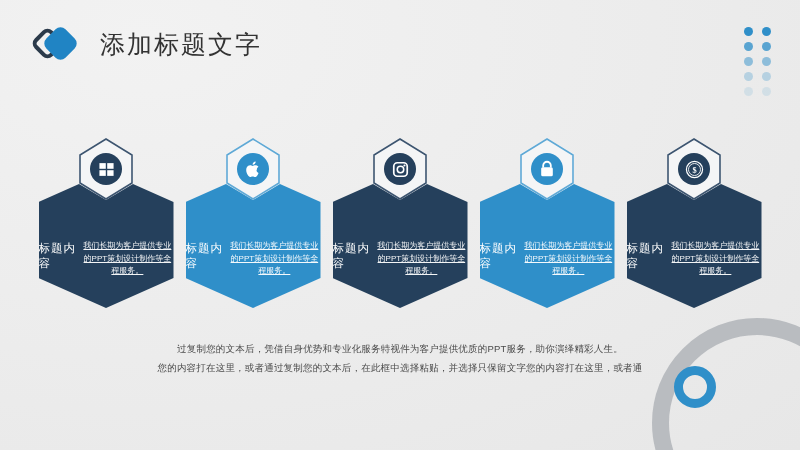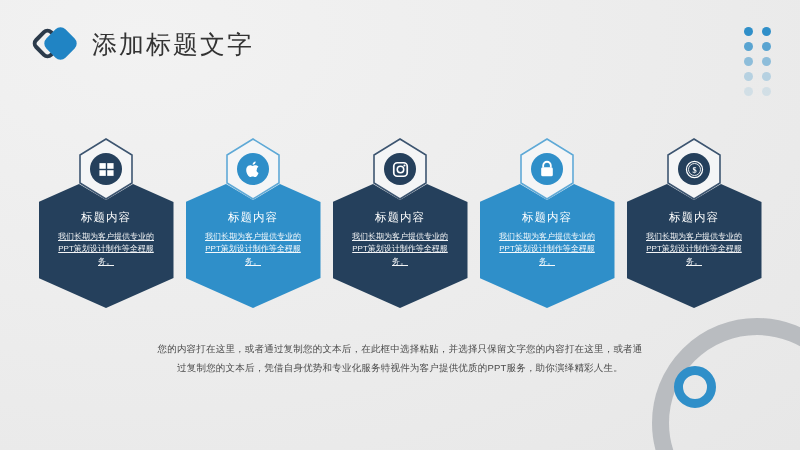--- a/index.html
+++ b/index.html
@@ -51,21 +51,21 @@
     border:4px solid #2b3a4a;border-radius:7px;
     transform:rotate(45deg);box-sizing:border-box;
   }
   .logo .sq-blue{
     position:absolute;left:15px;top:6px;width:27px;height:27px;
     background:#2084c4;border-radius:7px;
     transform:rotate(45deg);
   }
   .title{
     font-size:25px;color:#333;letter-spacing:2px;
-    margin-left:12px;white-space:nowrap;font-family:Liberation Serif, serif;
+    margin-left:20px;white-space:nowrap;font-family:Liberation Serif, serif;
   }
 
   
   .hex-row{
     position:absolute;top:138px;left:0;width:800px;
     display:flex;justify-content:center;gap:12px;
   }
   .card{position:relative;width:135px;height:170px;}
 
   
@@ -85,21 +85,21 @@
     width:32px;height:32px;border-radius:50%;
     display:flex;align-items:center;justify-content:center;
   }
   .circ svg{display:block;}
 
   
   .body-hex{
     position:absolute;top:34px;left:0;width:135px;height:136px;
     -webkit-clip-path:polygon(50% 0%,100% 22%,100% 78%,50% 100%,0% 78%,0% 22%);
     clip-path:polygon(50% 0%,100% 22%,100% 78%,50% 100%,0% 78%,0% 22%);
-    display:flex;flex-direction:column;align-items:center;
+    display:flex;flex-direction:row;align-items:center;
     padding-top:38px;box-sizing:border-box;
   }
   .card-title{
     font-size:11.5px;color:#fff;letter-spacing:1px;margin-bottom:6px;
   }
   .card-desc{
     font-size:8px;color:#ffffff;line-height:1.55;text-align:center;
     width:108px;opacity:.95;text-decoration:underline;
   }
 
@@ -235,17 +235,17 @@
           </div>
         </div>
         <div class="body-hex" style="background:#25405c">
           <div class="card-title">标题内容</div>
           <div class="card-desc">我们长期为客户提供专业的PPT策划设计制作等全程服务。</div>
         </div>
       </div>
     </div>
 
   <div class="para">
+    <span class="l l2">过复制您的文本后，凭借自身优势和专业化服务特视件为客户提供优质的PPT服务，助你演绎精彩人生。</span>
     <span class="l l1">您的内容打在这里，或者通过复制您的文本后，在此框中选择粘贴，并选择只保留文字您的内容打在这里，或者通</span>
-    <span class="l l2">过复制您的文本后，凭借自身优势和专业化服务特视件为客户提供优质的PPT服务，助你演绎精彩人生。</span>
   </div>
 
 </div>
 
 </body></html>

